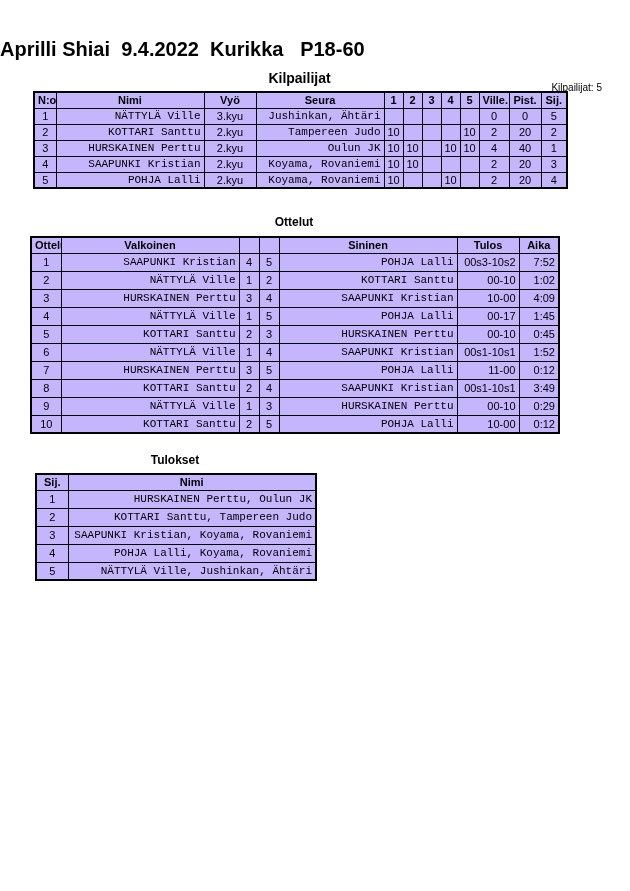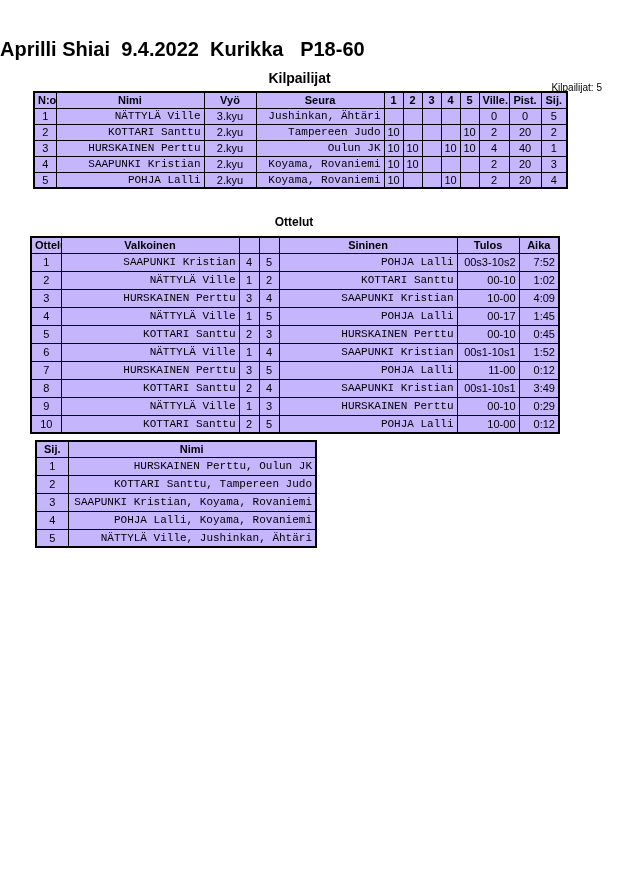--- a/index.html
+++ b/index.html
@@ -260,20 +260,21 @@
         <td class="lft">KOTTARI Santtu</td>
         <td class="ctr">2</td>
         <td class="ctr">5</td>
         <td class="lft">POHJA Lalli</td>
         <td class="rgt">10-00</td>
         <td class="rgt">0:12</td>
       </tr>
     </tbody>
   </table>
 
+  <div class="section-heading h-tulokset">Tulokset</div>
 
   <table class="t3">
     <colgroup>
       <col style="width:32px">
         <col style="width:248px">
     </colgroup>
     <thead>
       <tr>
         <th>Sij.</th>
         <th>Nimi</th>

